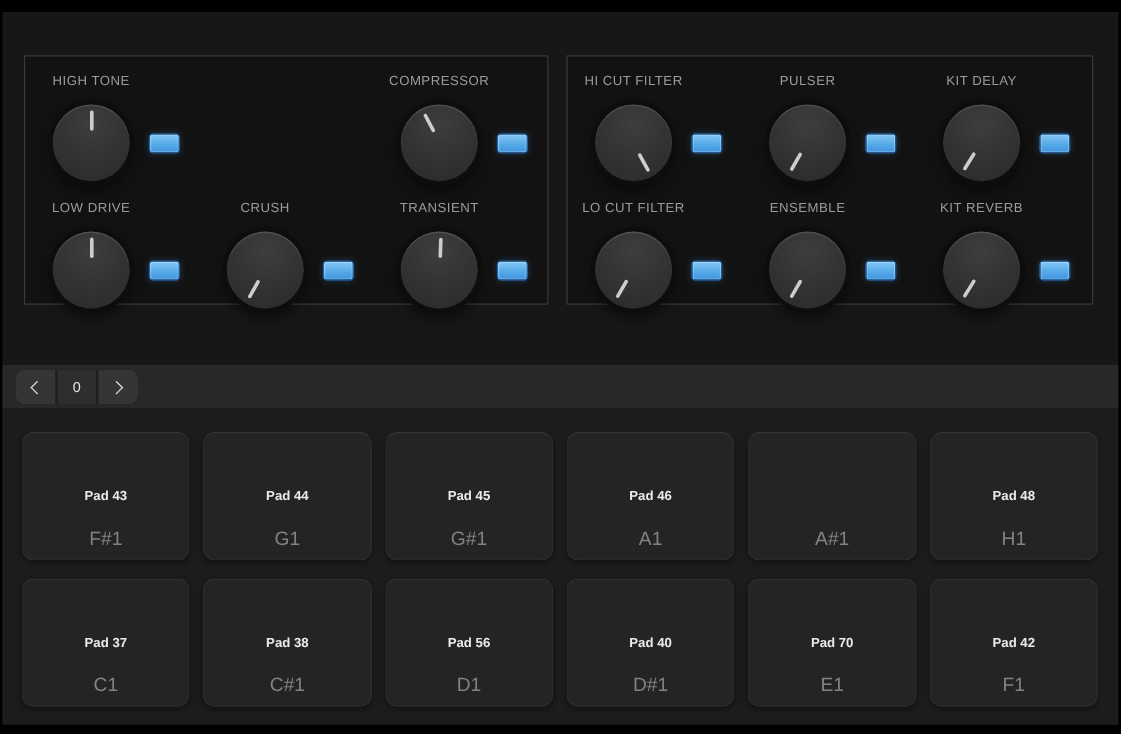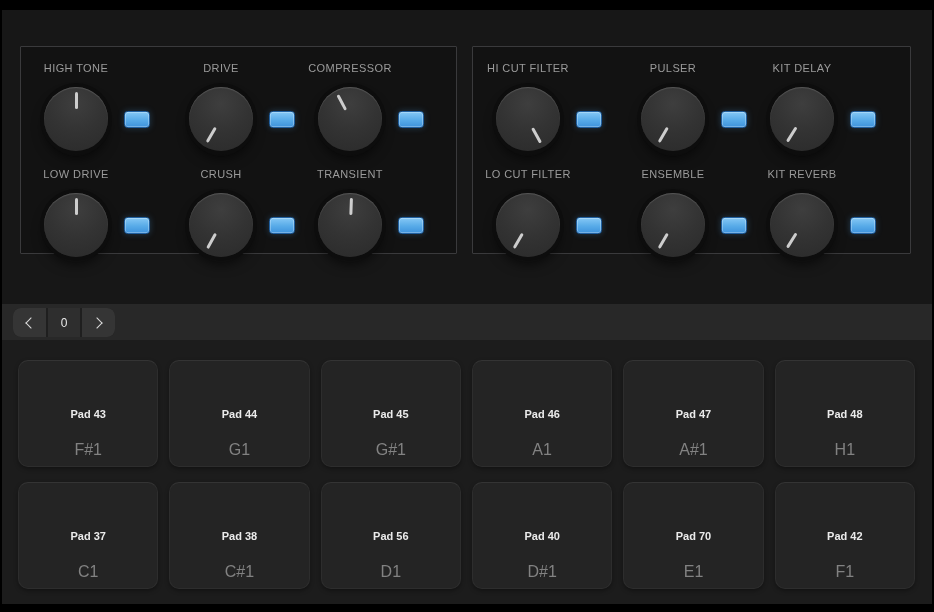--- a/index.html
+++ b/index.html
@@ -14,21 +14,21 @@
     position:relative; width:100%; height:294px; background:#171717;
   }
   .panel {
     position:absolute; top:36px; height:208px;
     background:#121212; border:1px solid #3a3a3c; border-radius:1px;
   }
   #panel-left  { left:18px;  width:437px; }
   #panel-right { left:470px; width:439px; }
 
   .kcell { position:absolute; width:130px; text-align:center; }
-  .c1 { left:-10px; } .c2 { left:135px; } .c3 { left:264px; }
+  .c1 { left:-10px; } .c2 { left:135px; } .c3 { left:280px; }
   .r1 { top:15px; }   .r2 { top:121px; }
 
   .klabel {
     font-size:11px; line-height:13px; color:#9b9b9b;
     letter-spacing:0.4px; white-space:nowrap; margin-bottom:12px;
   }
   .krow { position:relative; height:64px; }
   .knob {
     position:absolute; left:50%; top:0; width:64px; height:64px;
     margin-left:-32px; border-radius:50%;
@@ -105,31 +105,20 @@
 <div id="root">
 
   <div class="top-section">
 
     <div class="panel" id="panel-left">
       <div class="kcell c1 r1">
         <div class="klabel">HIGH TONE</div>
         <div class="krow">
           <div class="knob">
             <div class="kind" style="transform: rotate(0deg);">
-                <i></i>
-              </div>
-          </div>
-          <button class="led"></button>
-        </div>
-      </div>
-      <div class="kcell c2 r1">
-        <div class="klabel">DRIVE</div>
-        <div class="krow">
-          <div class="knob">
-            <div class="kind" style="transform: rotate(-150deg);">
                 <i></i>
               </div>
           </div>
           <button class="led"></button>
         </div>
       </div>
       <div class="kcell c3 r1">
         <div class="klabel">COMPRESSOR</div>
         <div class="krow">
           <div class="knob">
@@ -269,21 +258,20 @@
     </button>
     <button class="pad">
       <span class="pad-name">Pad 45</span>
       <span class="pad-note">G#1</span>
     </button>
     <button class="pad">
       <span class="pad-name">Pad 46</span>
       <span class="pad-note">A1</span>
     </button>
     <button class="pad">
-      <span class="pad-name">Pad 47</span>
       <span class="pad-note">A#1</span>
     </button>
     <button class="pad">
       <span class="pad-name">Pad 48</span>
       <span class="pad-note">H1</span>
     </button>
     <button class="pad">
       <span class="pad-name">Pad 37</span>
       <span class="pad-note">C1</span>
     </button>

